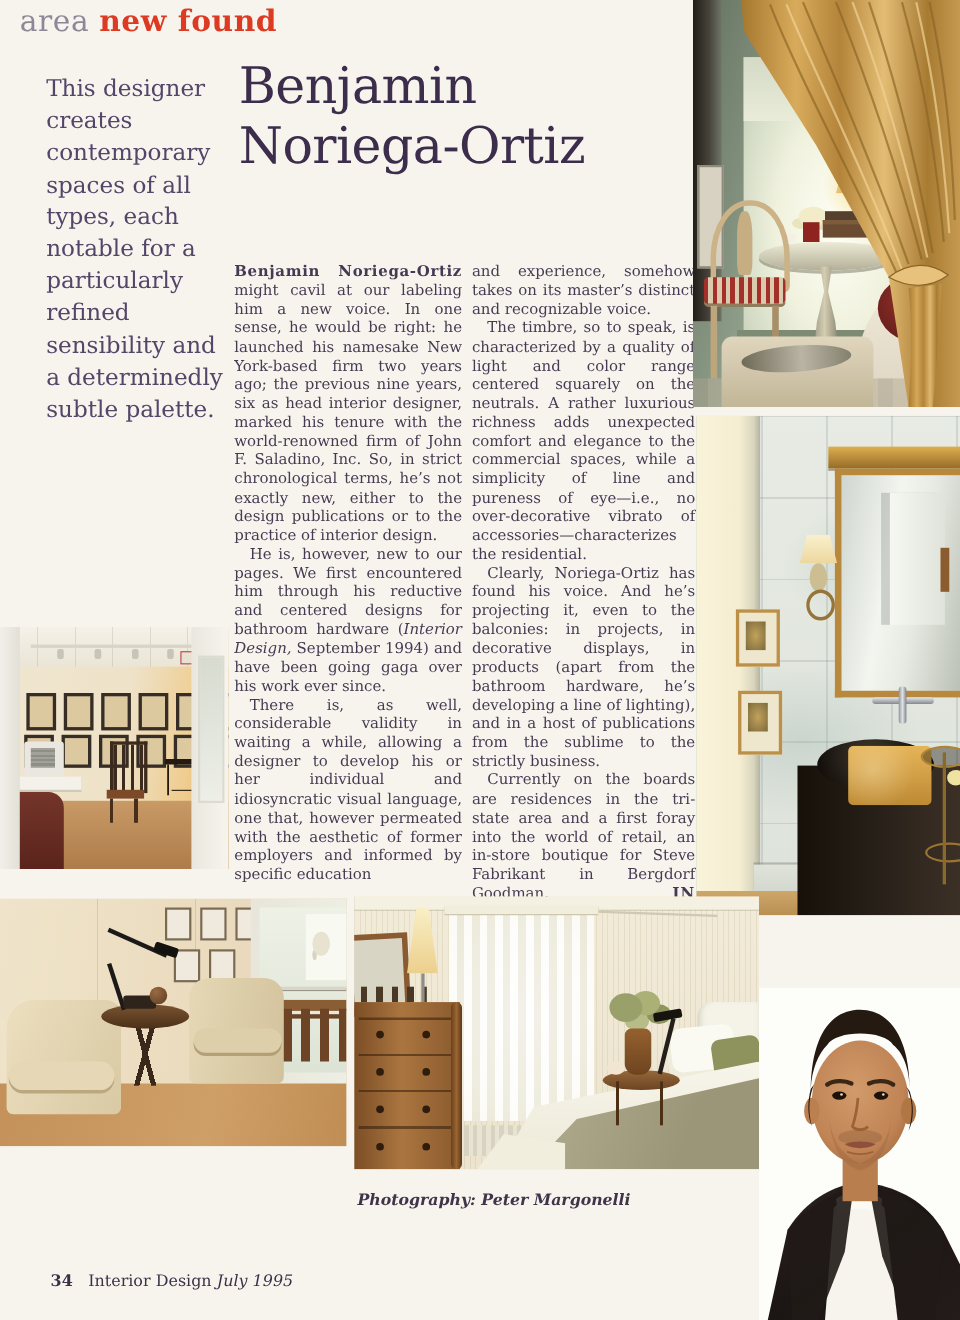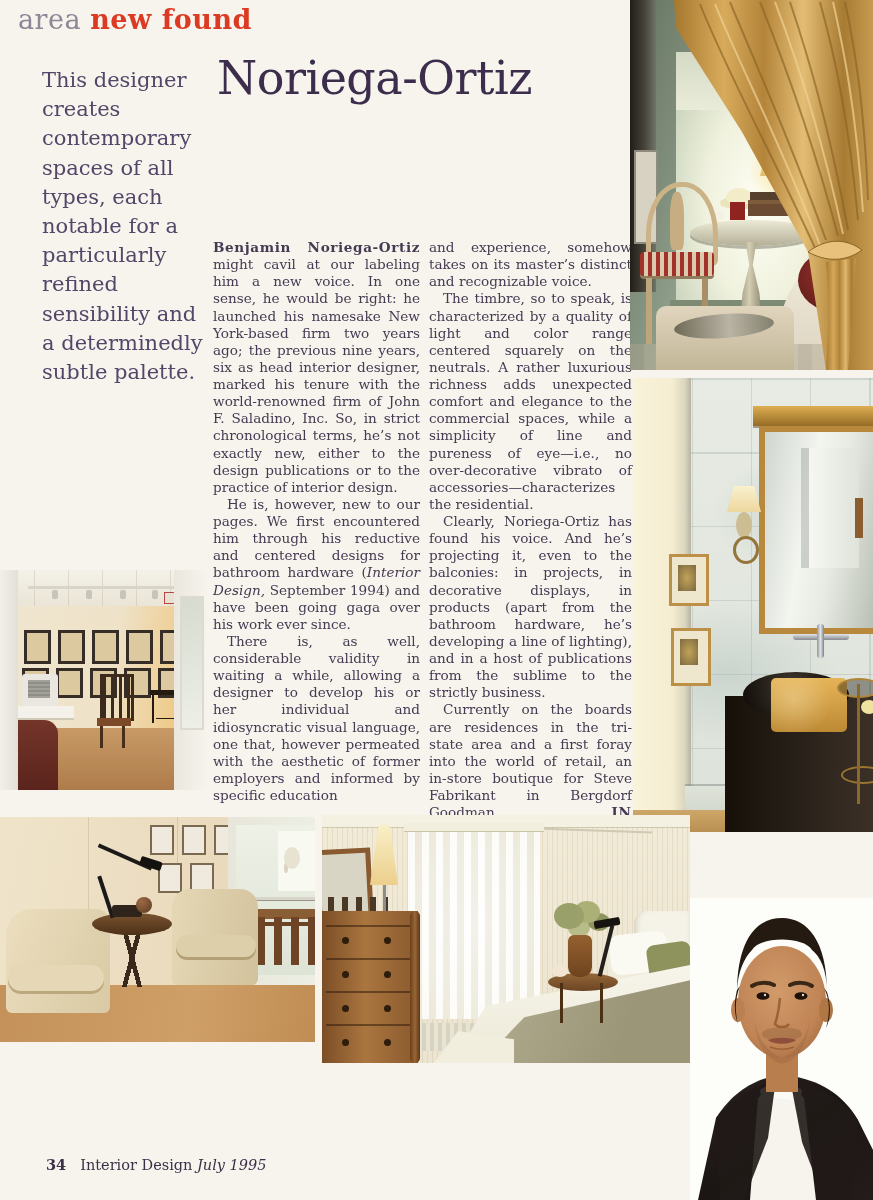--- a/index.html
+++ b/index.html
@@ -245,20 +245,21 @@
 
   <div class="hdr">
     <span class="forum">area</span>
     <span> </span>
     <span class="newv">new found</span>
   </div>
 
   <div class="standfirst">This designer creates contemporary spaces of all types, each notable for a particularly refined sensibility and a determinedly subtle palette.</div>
 
   <div class="title">
+    <div>Benjamin</div>
     <div>Noriega-Ortiz</div>
   </div>
 
   <div class="col col1">
     <p><span class="lead">Benjamin Noriega-Ortiz</span><span> might cavil at our labeling him a new voice. In one sense, he would be right: he launched his namesake New York-based firm two years ago; the previous nine years, six as head interior designer, marked his tenure with the world-renowned firm of John F. Saladino, Inc. So, in strict chronological terms, he’s not exactly new, either to the design publications or to the practice of interior design.</span></p>
     <p><span>He is, however, new to our pages. We first encountered him through his reductive and centered designs for bathroom hardware (</span><span class="ital">Interior Design,</span><span> September 1994) and have been going gaga over his work ever since.</span></p>
     <p>There is, as well, considerable validity in waiting a while, allowing a designer to develop his or her individual and idiosyncratic visual language, one that, however permeated with the aesthetic of former employers and informed by specific education</p>
   </div>
 
   <div class="col col2">
@@ -494,19 +495,20 @@
       <circle cx="113" cy="97" r="1.2" fill="#e8d8c4"></circle>
       <path d="M90,100 C89,112 87,120 85,126 C88,130 96,130 99,126" stroke="#9c6236" stroke-width="2.5" fill="none"></path>
       <ellipse cx="92" cy="136" rx="20" ry="7" fill="#8a5836" opacity=".35"></ellipse>
       <path d="M78,142 C86,139 98,139 106,142 C100,147 84,147 78,142 Z" fill="#8e4f3c"></path>
       <path d="M80,149 C88,152 96,152 104,149" stroke="#9c6236" stroke-width="1.5" fill="none"></path>
       <path d="M64,120 C66,136 74,152 92,160 C110,152 118,136 120,120 C118,146 108,162 92,166 C76,162 66,146 64,120 Z" fill="#8a5836" opacity=".25"></path>
     </svg>
   </div>
 
   <div class="caption">
+    <div class="credit">Photography: Peter Margonelli</div>
   </div>
 
   <div class="footer">
     <span class="pg">34</span><span class="mag">Interior Design</span><span> </span><span class="iss">July 1995</span>
   </div>
 
 </div>
 
 </body></html>

